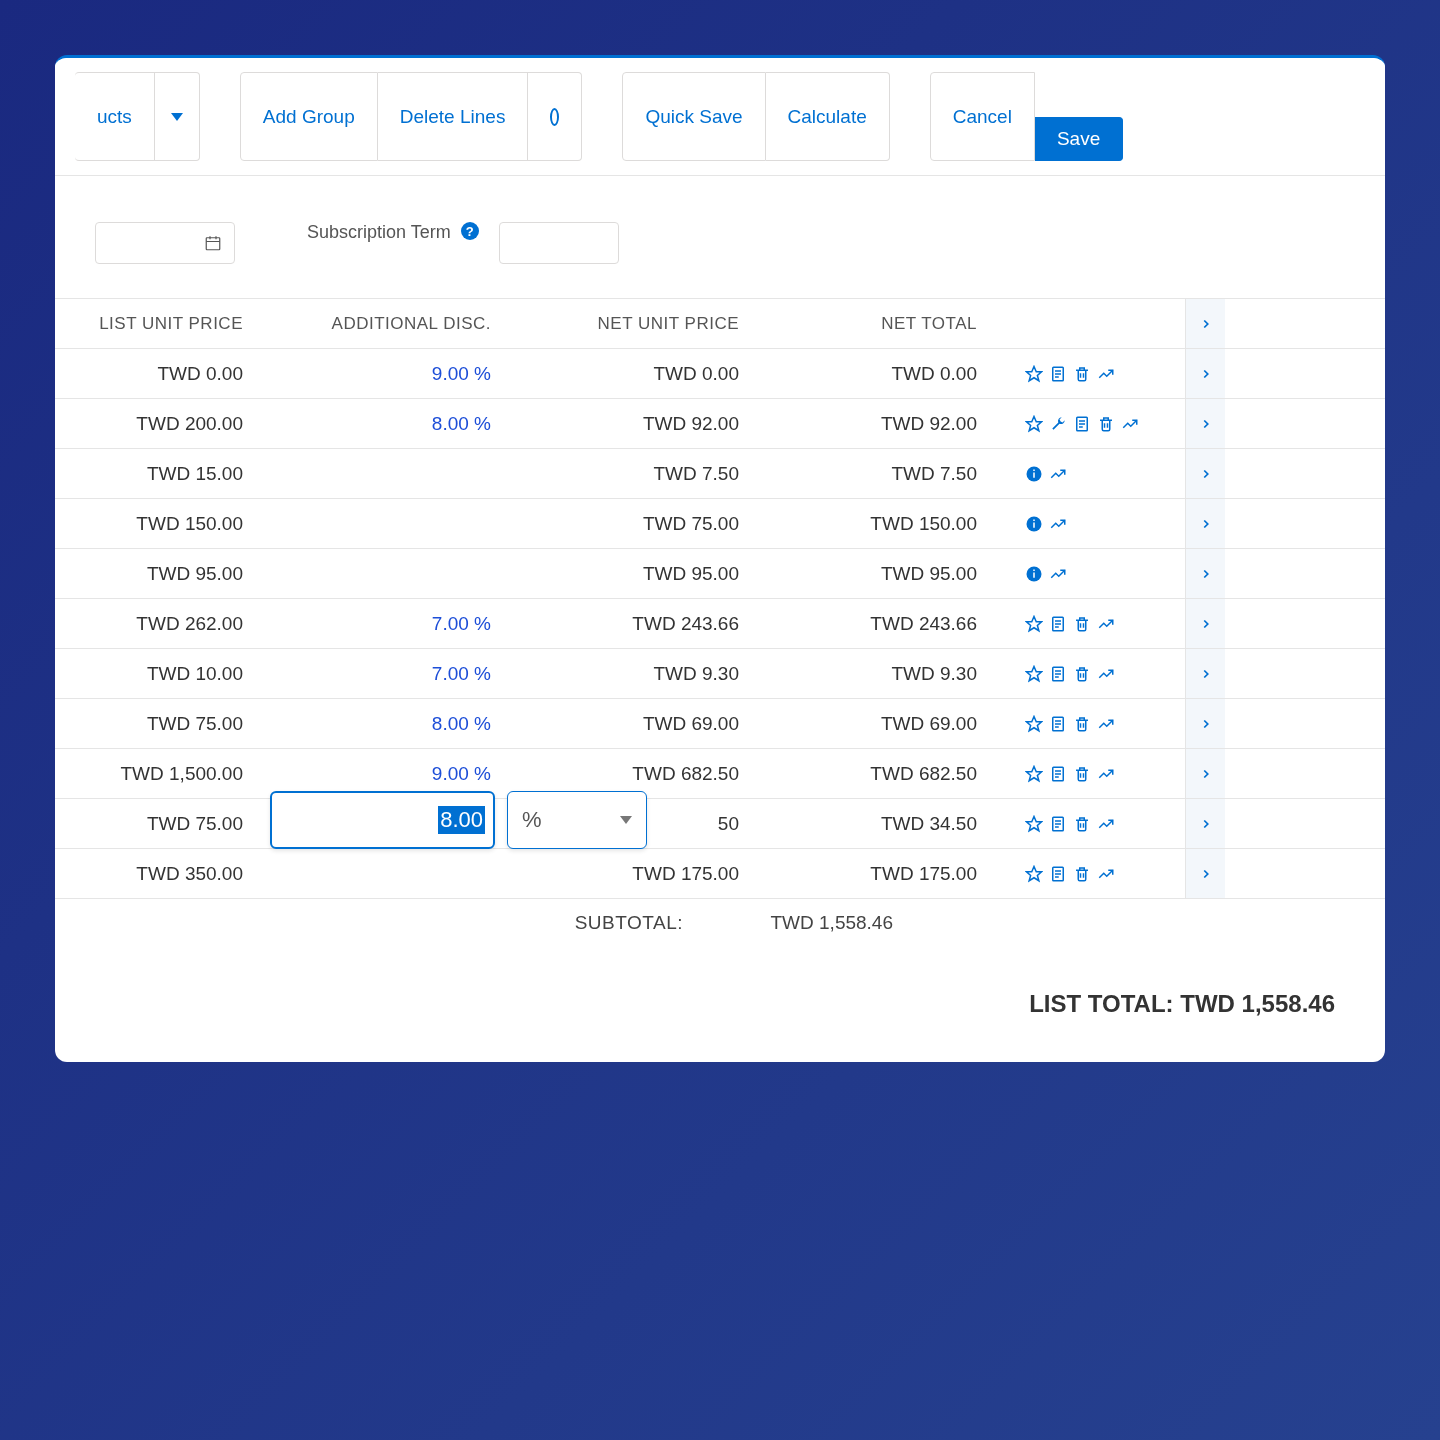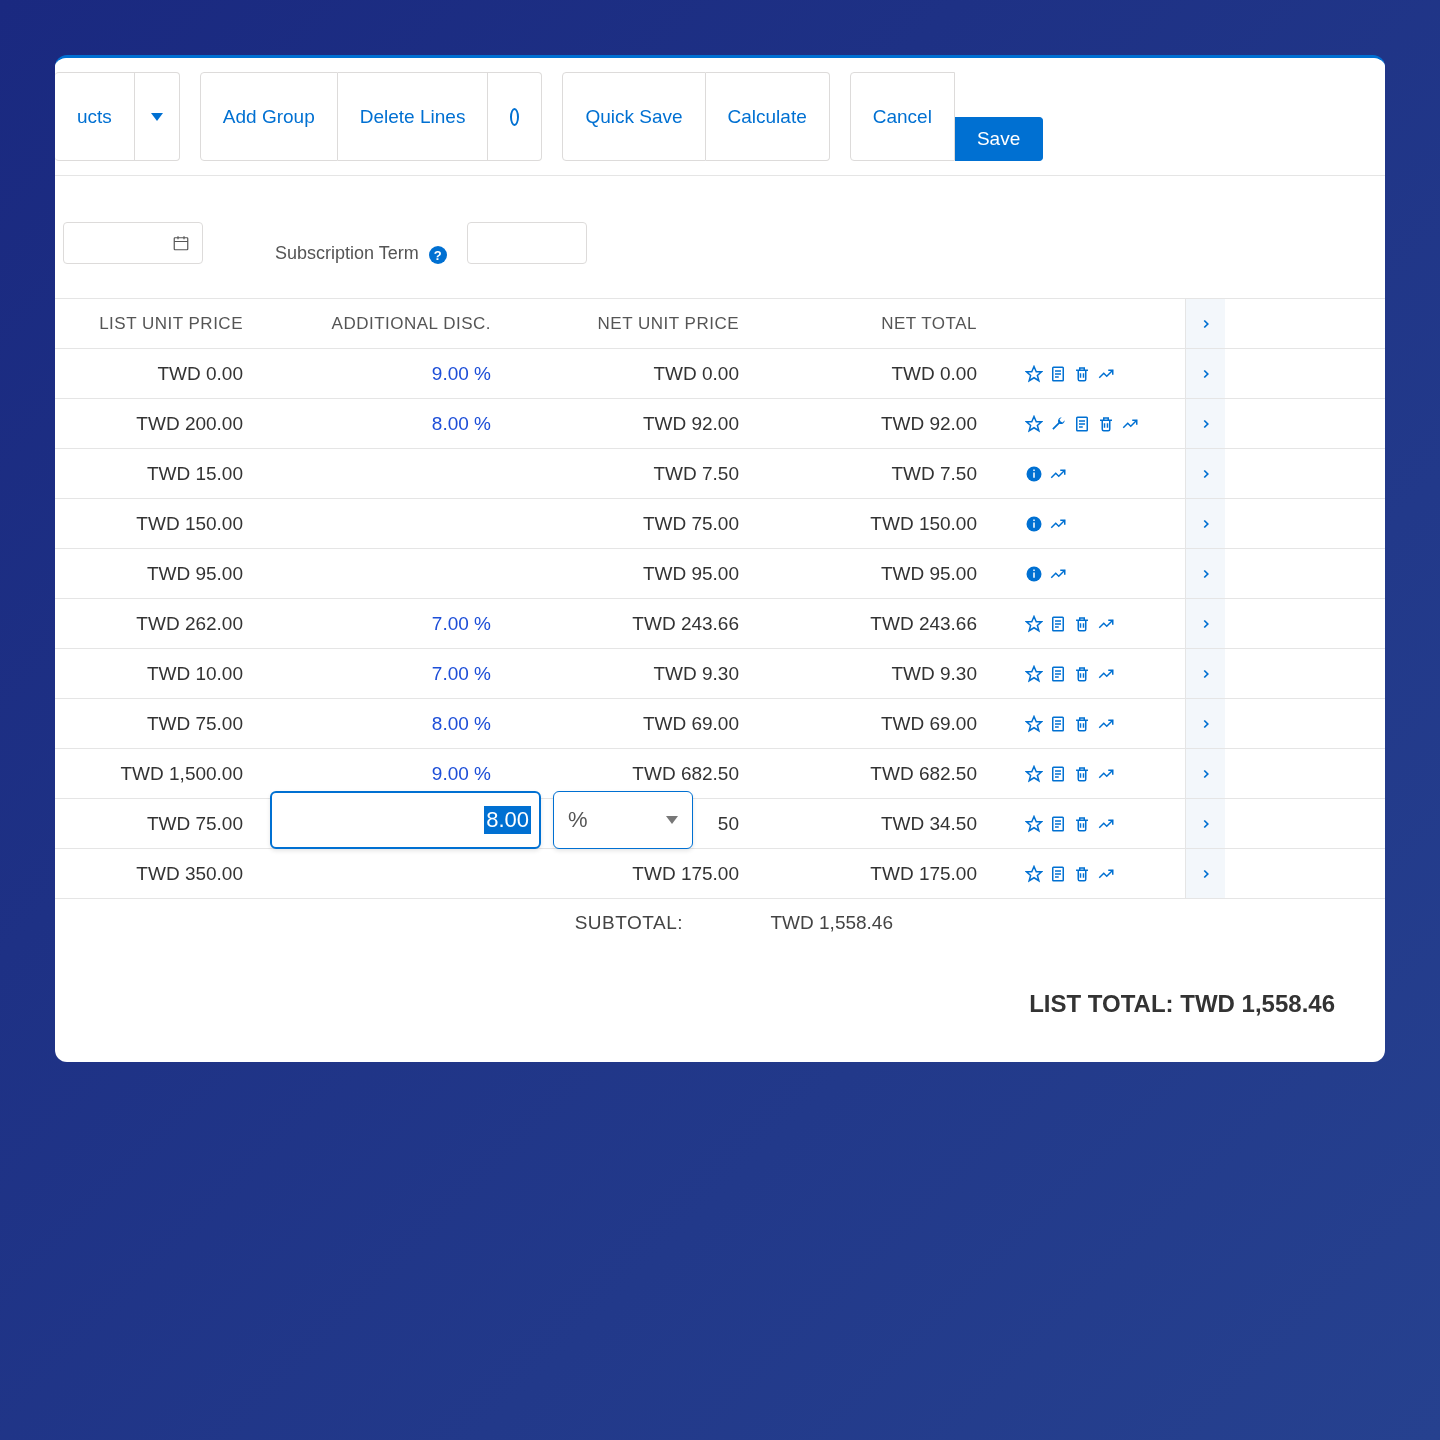--- a/index.html
+++ b/index.html
@@ -19,20 +19,21 @@
 }
 .toolbar {
   padding: 14px 0 14px 0;
   border-bottom: 1px solid #e5e5e5;
   display: flex;
   gap: 20px;
   background: #fff;
 }
 .btn-group, .btn-group2 {
   display: flex;
+  padding-left: 20px;
 }
 .btn {
   border: 1px solid #dddbda;
   background: #fff;
   color: #0070d2;
   font-size: 19px;
   padding: 10px 22px;
   cursor: pointer;
   white-space: nowrap;
 }
@@ -48,21 +49,22 @@
 }
 .btn-square { width: 54px; display: flex; align-items: center; justify-content: center; }
 .circle-icon {
   width: 18px; height: 18px; border: 2.5px solid #0070d2; border-radius: 50%;
 }
 .btn-primary { background: #0070d2; color: #fff; border-color:#0070d2;margin-top:45px;}
 
 .form-row {
   padding: 46px 10px 34px;
   display: flex;
-  align-items: flex-end;
+  align-items: flex-start;
+  margin-left: 32px;
 }
 .date-field {
   border:1px solid #dddbda; border-radius:4px; height:42px; width:140px;
   display:flex; align-items:center; justify-content:flex-end; padding-right:12px;
   margin-left:-2px;
 }
 .calendar-icon { width:18px;height:18px; }
 .cal-svg { stroke:#555;fill:none;stroke-width:1.6; }
 .sub-label { margin-left: 72px; font-size: 18px; color:#555; }
 .help-icon {
@@ -92,21 +94,21 @@
 
 .edit-popup {
   position:absolute;
   left:215px;
   top:-8px;
   display:flex;
   gap:12px;
   z-index:5;
 }
 .edit-input {
-  width:271px;height:58px;border:2px solid #0070d2;border-radius:6px;
+  width:225px;height:58px;border:2px solid #0070d2;border-radius:6px;
   text-align:right;padding:0 8px;font-size:22px;
   box-shadow: 0 2px 4px rgba(0,0,0,.1);
 }
 .edit-input .sel { background:#0070d2;color:#fff;padding:1px 2px; }
 .edit-unit {
   width:140px;height:58px;border:1px solid #0070d2;border-radius:6px;
   background:#fff;display:flex;align-items:center;justify-content:space-between;
   padding:0 14px;font-size:22px;color:#555;
   box-shadow: 0 2px 4px rgba(0,0,0,.1);
 }

